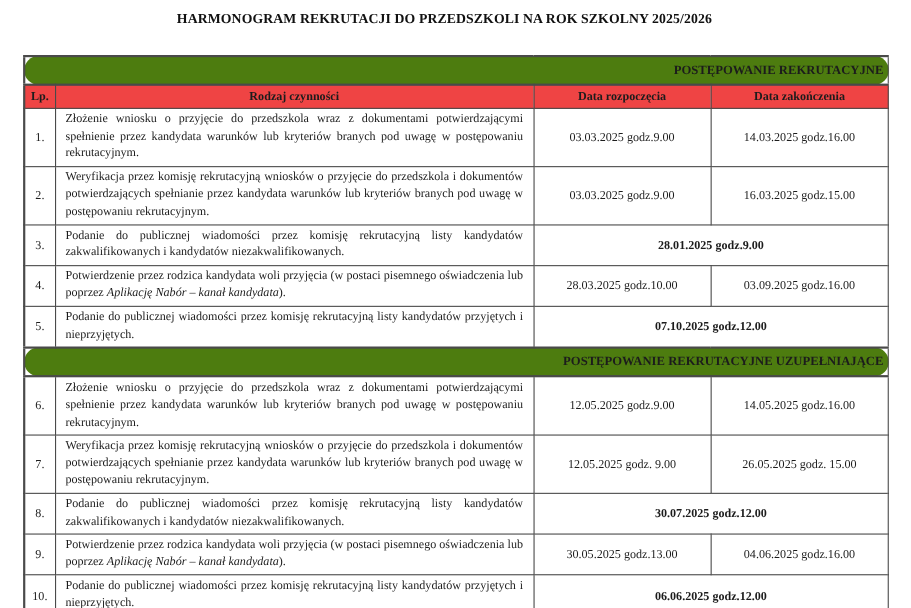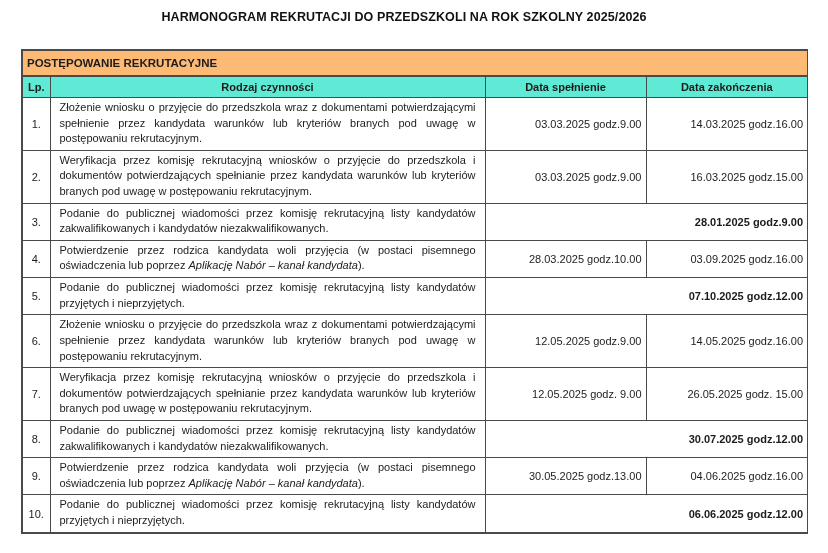--- a/index.html
+++ b/index.html
@@ -2,21 +2,21 @@
 <html><head>
   <meta charset="utf-8">
   <style>
     * { margin: 0; padding: 0; box-sizing: border-box; }
     html, body { background: #ffffff; }
     .page {
       position: relative;
       width: 808px;
       height: 553px;
       background: #ffffff;
-      font-family: Liberation Sans, sans-serif;
+      font-family: Liberation Serif, serif;
       color: #1c1c1c;
       overflow: hidden;
     }
     .doc-title {
       padding-top: 10px;
       text-align: center;
       font-size: 12.5px;
       font-weight: bold;
       letter-spacing: 0.1px;
       color: #111111;
@@ -27,47 +27,48 @@
       width: 786px;
       margin: 25px 0 0 21px;
       border: 2px solid #4a4a4a;
       font-size: 11px;
     }
     table.schedule td, table.schedule th {
       border: 1px solid #4a4a4a;
       vertical-align: middle;
     }
     tr.section-band td {
-      background: #fdba74;
-      text-align: left;
+      background: #4d7c0f;
+      text-align: right;
       font-weight: bold;
       font-size: 11.5px;
       padding: 6px 4px;
       border-top: 2px solid #4a4a4a;
       border-bottom: 2px solid #4a4a4a;
+      border-radius: 13px;
     }
     tr.col-head th {
-      background: #5eead4;
+      background: #ef4444;
       font-weight: bold;
       text-align: center;
       padding: 4px 3px;
       font-size: 11px;
       margin-top: 10px;
     }
     td.lp-cell {
       text-align: center;
       padding: 2px 2px;
     }
     td.activity-cell {
       text-align: justify;
       padding: 2px 9px 3px 9px;
       line-height: 1.42;
     }
     td.date-cell {
-      text-align: right;
+      text-align: center;
       padding: 2px 4px;
     }
     td.date-cell.merged { font-weight: bold; }
     .italic-seg { font-style: italic; }
   </style>
 </head>
 <body>
 
 <div class="page">
   <div class="doc-title">HARMONOGRAM REKRUTACJI DO PRZEDSZKOLI NA ROK SZKOLNY 2025/2026</div>
@@ -81,21 +82,21 @@
     </colgroup>
     <tbody>
 
       <tr class="section-band">
         <td colspan="4">POSTĘPOWANIE REKRUTACYJNE</td>
       </tr>
 
       <tr class="col-head">
         <th>Lp.</th>
         <th>Rodzaj czynności</th>
-        <th>Data spełnienie</th>
+        <th>Data rozpoczęcia</th>
         <th>Data zakończenia</th>
       </tr>
 
       <tr>
         <td class="lp-cell">1.</td>
         <td class="activity-cell">Złożenie wniosku o przyjęcie do przedszkola wraz z dokumentami potwierdzającymi spełnienie przez kandydata warunków lub kryteriów branych pod uwagę w postępowaniu rekrutacyjnym.</td>
         <td class="date-cell">03.03.2025 godz.9.00</td>
         <td class="date-cell">14.03.2025 godz.16.00</td>
       </tr>
 
@@ -118,20 +119,23 @@
         <td class="date-cell">28.03.2025 godz.10.00</td>
         <td class="date-cell">03.09.2025 godz.16.00</td>
       </tr>
 
       <tr>
         <td class="lp-cell">5.</td>
         <td class="activity-cell">Podanie do publicznej wiadomości przez komisję rekrutacyjną listy kandydatów przyjętych i nieprzyjętych.</td>
         <td class="date-cell merged" colspan="2">07.10.2025 godz.12.00</td>
       </tr>
 
+      <tr class="section-band">
+        <td colspan="4">POSTĘPOWANIE REKRUTACYJNE UZUPEŁNIAJĄCE</td>
+      </tr>
 
       <tr>
         <td class="lp-cell">6.</td>
         <td class="activity-cell">Złożenie wniosku o przyjęcie do przedszkola wraz z dokumentami potwierdzającymi spełnienie przez kandydata warunków lub kryteriów branych pod uwagę w postępowaniu rekrutacyjnym.</td>
         <td class="date-cell">12.05.2025 godz.9.00</td>
         <td class="date-cell">14.05.2025 godz.16.00</td>
       </tr>
 
       <tr>
         <td class="lp-cell">7.</td>

